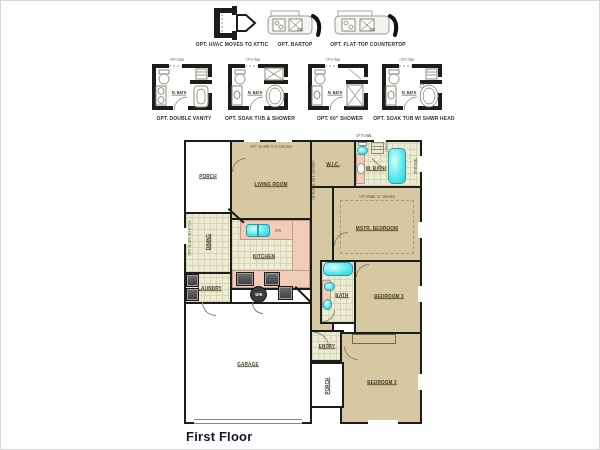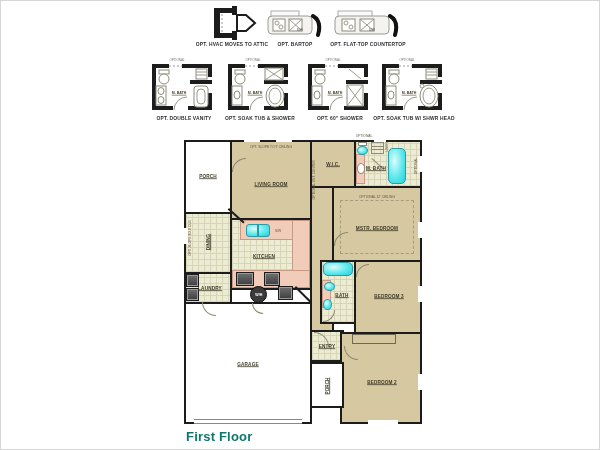--- a/index.html
+++ b/index.html
@@ -24,21 +24,21 @@
   .appl{position:absolute;box-sizing:border-box;background:linear-gradient(#707070,#3d3d3d);border:1px solid #1d1d1d;box-shadow:inset 0 0 0 1px #9a9a9a;}
   .whc{position:absolute;box-sizing:border-box;background:#3b3b3b;border-radius:50%;border:1px solid #111;color:#fff;display:flex;align-items:center;justify-content:center;}
   .whc span{font-size:6px;transform:scale(.6);font-weight:bold;}
   .dash{position:absolute;box-sizing:border-box;border:1px dashed #a69c7c;}
   .winh{position:absolute;height:4px;background:linear-gradient(to bottom,#fff 0 1px,#fff 38%,#909090 38% 62%,#fff 62%);}
   .winv{position:absolute;width:4px;background:linear-gradient(to right,#fff 0 38%,#909090 38% 62%,#fff 62%);}
   .arc{position:absolute;box-sizing:border-box;border:0 solid #8d8875;}
   .diag{position:absolute;background:#1c1c1c;transform-origin:left top;}
   .closet{position:absolute;box-sizing:border-box;border:1px solid #6e6852;background:linear-gradient(to bottom,transparent 45%,#6e6852 45% 55%,transparent 55%);}
   .gdoor{position:absolute;background:linear-gradient(to bottom,#888 0 1px,#fff 1px 4px,#888 4px 5px);height:5px;}
-  .title{position:absolute;font-size:13px;font-weight:bold;color:#0f766e;letter-spacing:.2px;}
+  .title{position:absolute;font-size:13px;font-weight:bold;color:#0f172a;letter-spacing:.2px;}
   .card{position:absolute;}
   .card .mb{position:absolute;font-size:6px;font-weight:bold;color:#4a452f;text-decoration:underline;white-space:nowrap;transform:translate(-50%,-50%) scale(.6);}
   .card .op{position:absolute;font-size:6px;color:#777;white-space:nowrap;transform:translate(-50%,-50%) scale(.5);}
   svg .wall{fill:#1c1c1c;}
   svg .fix{fill:#ffffff;stroke:#8c8c7c;stroke-width:1;}
   svg .thin{stroke:#9a9a8a;stroke-width:1;fill:none;}
 </style>
 </head>
 <body>
 

